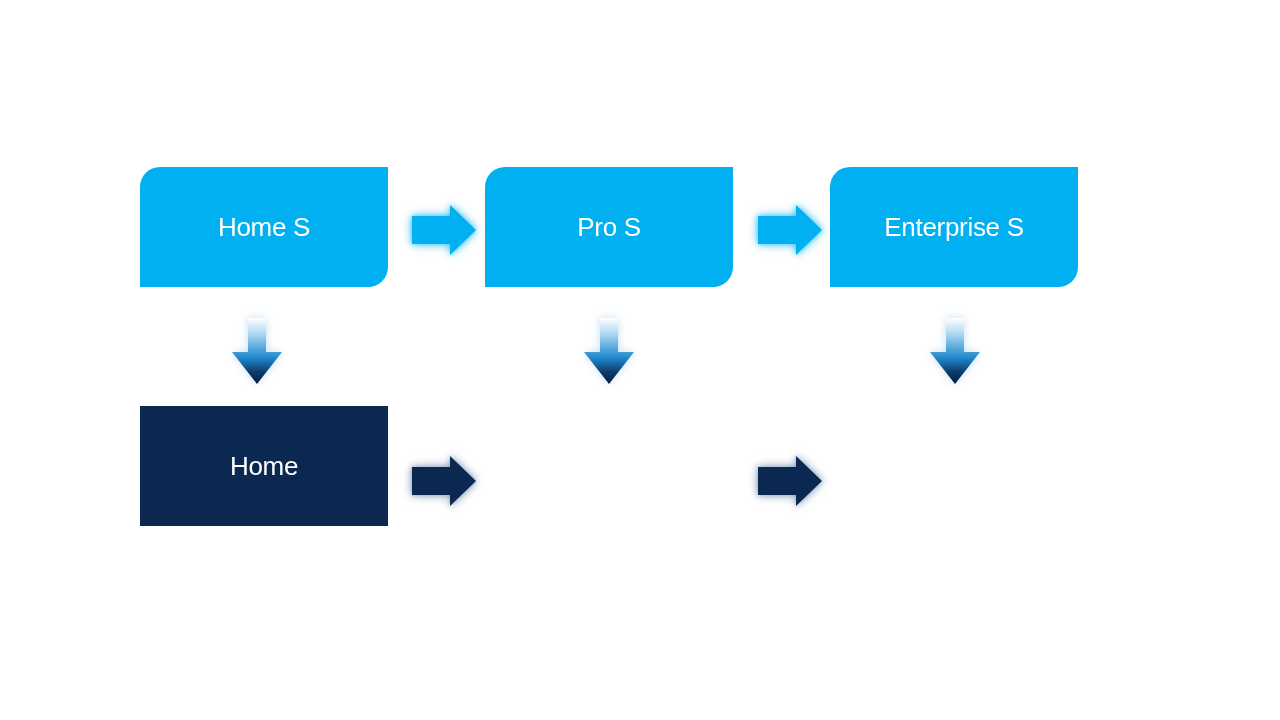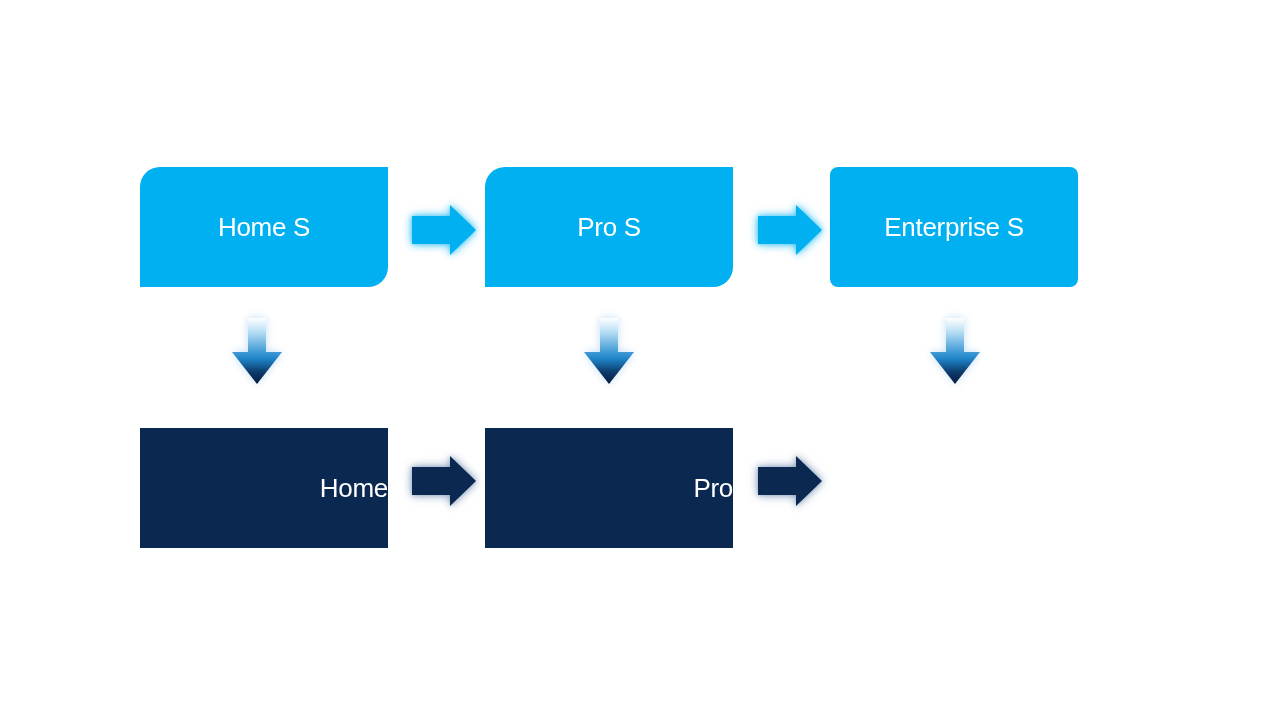--- a/index.html
+++ b/index.html
@@ -32,26 +32,25 @@
     font-size:26px;
     letter-spacing:-0.3px;
   }
   .box-top{
     background:var(--light-blue);
     border-radius:20px 0 20px 0;
     top:167px;
   }
   .box-bottom{
     background:var(--dark-navy);
-    top:428px;
-    justify-content:flex-end;
+    top:406px;
   }
   .col1{left:140px;}
   .col2{left:485px;}
-  .col3{left:830px;border-radius:8px;}
+  .col3{left:830px;}
 
   
   .h-arrow{
     position:absolute;
     width:64px;height:50px;
   }
   .h-arrow .shape{
     width:100%;height:100%;
     clip-path:polygon(0px 11px,38px 11px,38px 0px,64px 25px,38px 50px,38px 39px,0px 39px);
   }
@@ -114,23 +113,20 @@
   <div class="v-arrow v-col2">
     <div class="shape"></div>
   </div>
   <div class="v-arrow v-col3">
     <div class="shape"></div>
   </div>
 
   <div class="box box-bottom col1">
     <span>Home</span>
   </div>
-  <div class="box box-bottom col2">
-    <span>Pro</span>
-  </div>
 
   <div class="h-arrow h-arrow-dark h-row-bottom h-gap1">
     <div class="shape"></div>
   </div>
   <div class="h-arrow h-arrow-dark h-row-bottom h-gap2">
     <div class="shape"></div>
   </div>
 
 </div>
 

